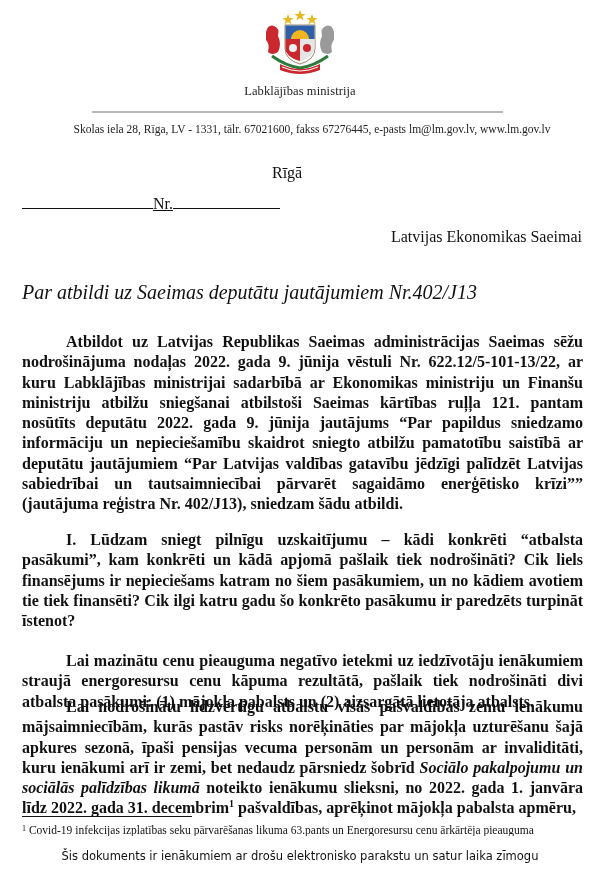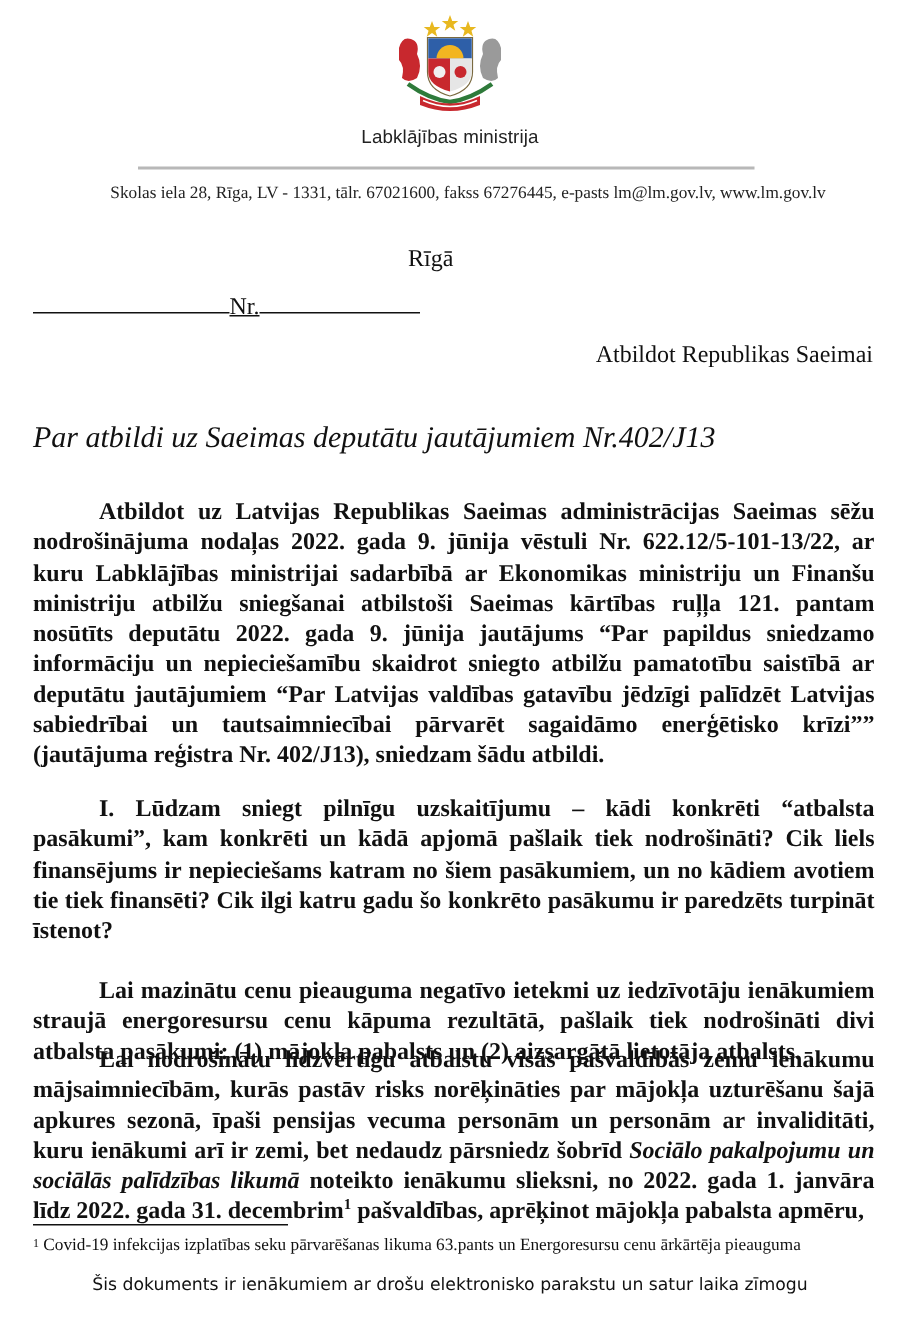--- a/index.html
+++ b/index.html
@@ -1,21 +1,21 @@
 <!DOCTYPE html>
 <html><head>
 <meta charset="utf-8">
 <style>
   html, body { margin: 0; padding: 0; background: #ffffff; }
   body { width: 600px; height: 878px; position: relative; overflow: hidden;
          font-family: "Liberation Serif", serif; color: #111; }
   .abs { position: absolute; }
   .logo { left: 258px; top: 4px; width: 84px; height: 74px; }
   .ministry { left: 0; width: 600px; top: 84px; text-align: center;
-              font-family: Liberation Sans, sans-serif; font-size: 12.5px; color: #222; letter-spacing: 0.1px; }
+              font-family: Liberation Serif, serif; font-size: 12.5px; color: #222; letter-spacing: 0.1px; }
   .hrule { left: 92px; top: 111px; width: 411px; height: 2px; background: #b8b8b8; }
   .address { left: 12px; width: 600px; top: 123px; text-align: center; font-size: 11.5px; color: #222; }
   .city { left: 272px; top: 164px; font-size: 16px; }
   .nrline { left: 22px; top: 191px; font-size: 16px; white-space: nowrap; text-decoration: underline; }
   .nrline .blank { display: inline-block; border-bottom: 1px solid #111; height: 17px; vertical-align: baseline; }
   .recipient { right: 18px; top: 228px; font-size: 16px; }
   .subject { left: 22px; top: 281px; font-size: 20px; font-style: italic; }
   .body { left: 22px; width: 561px; font-size: 16px; line-height: 20.3px; text-align: justify; }
   .p1 { top: 332px; }
   .q  { top: 530px; font-weight: bold; }
@@ -58,21 +58,21 @@
 </svg>
 
 <div class="abs ministry">Labklājības ministrija</div>
 <div class="abs hrule"></div>
 <div class="abs address">Skolas iela 28, Rīga, LV - 1331, tālr. 67021600, fakss 67276445, e-pasts lm@lm.gov.lv, www.lm.gov.lv</div>
 
 <div class="abs city">Rīgā</div>
 <div class="abs nrline">
   <span class="blank" style="width:131px"></span><span>Nr.</span><span class="blank" style="width:107px"></span>
 </div>
-<div class="abs recipient">Atbildot Republikas Saeimai</div>
+<div class="abs recipient">Latvijas Ekonomikas Saeimai</div>
 <div class="abs subject">Par atbildi uz Saeimas deputātu jautājumiem Nr.402/J13</div>
 
 <div class="abs body p1">
   <p class="indent">Atbildot uz Latvijas Republikas Saeimas administrācijas Saeimas sēžu nodrošinājuma nodaļas 2022. gada 9. jūnija vēstuli Nr. 622.12/5-101-13/22, ar kuru Labklājības ministrijai sadarbībā ar Ekonomikas ministriju un Finanšu ministriju atbilžu sniegšanai atbilstoši Saeimas kārtības ruļļa 121. pantam nosūtīts deputātu 2022. gada 9. jūnija jautājums “Par papildus sniedzamo informāciju un nepieciešamību skaidrot sniegto atbilžu pamatotību saistībā ar deputātu jautājumiem “Par Latvijas valdības gatavību jēdzīgi palīdzēt Latvijas sabiedrībai un tautsaimniecībai pārvarēt sagaidāmo enerģētisko krīzi”” (jautājuma reģistra Nr. 402/J13), sniedzam šādu atbildi.</p>
 </div>
 
 <div class="abs body q">
   <p class="indent">I. Lūdzam sniegt pilnīgu uzskaitījumu – kādi konkrēti “atbalsta pasākumi”, kam konkrēti un kādā apjomā pašlaik tiek nodrošināti? Cik liels finansējums ir nepieciešams katram no šiem pasākumiem, un no kādiem avotiem tie tiek finansēti? Cik ilgi katru gadu šo konkrēto pasākumu ir paredzēts turpināt īstenot?</p>
 </div>
 

